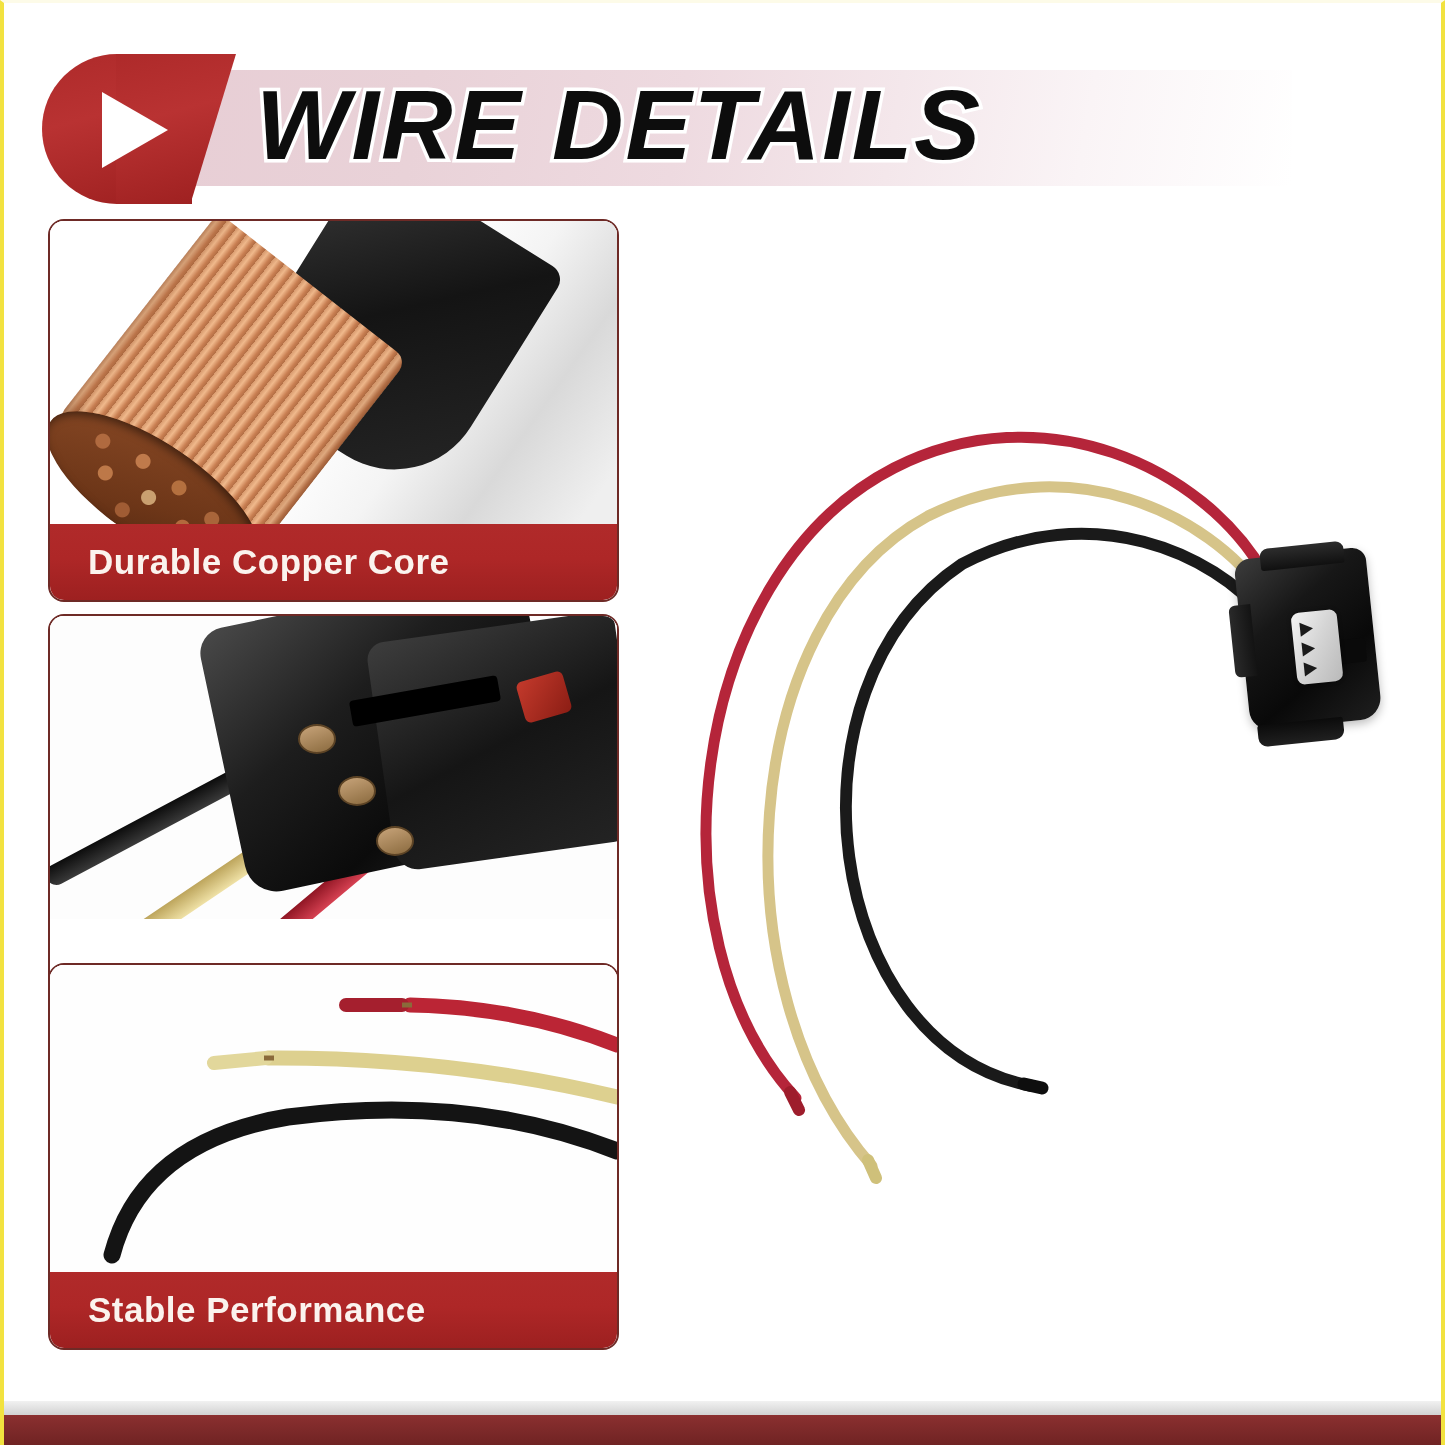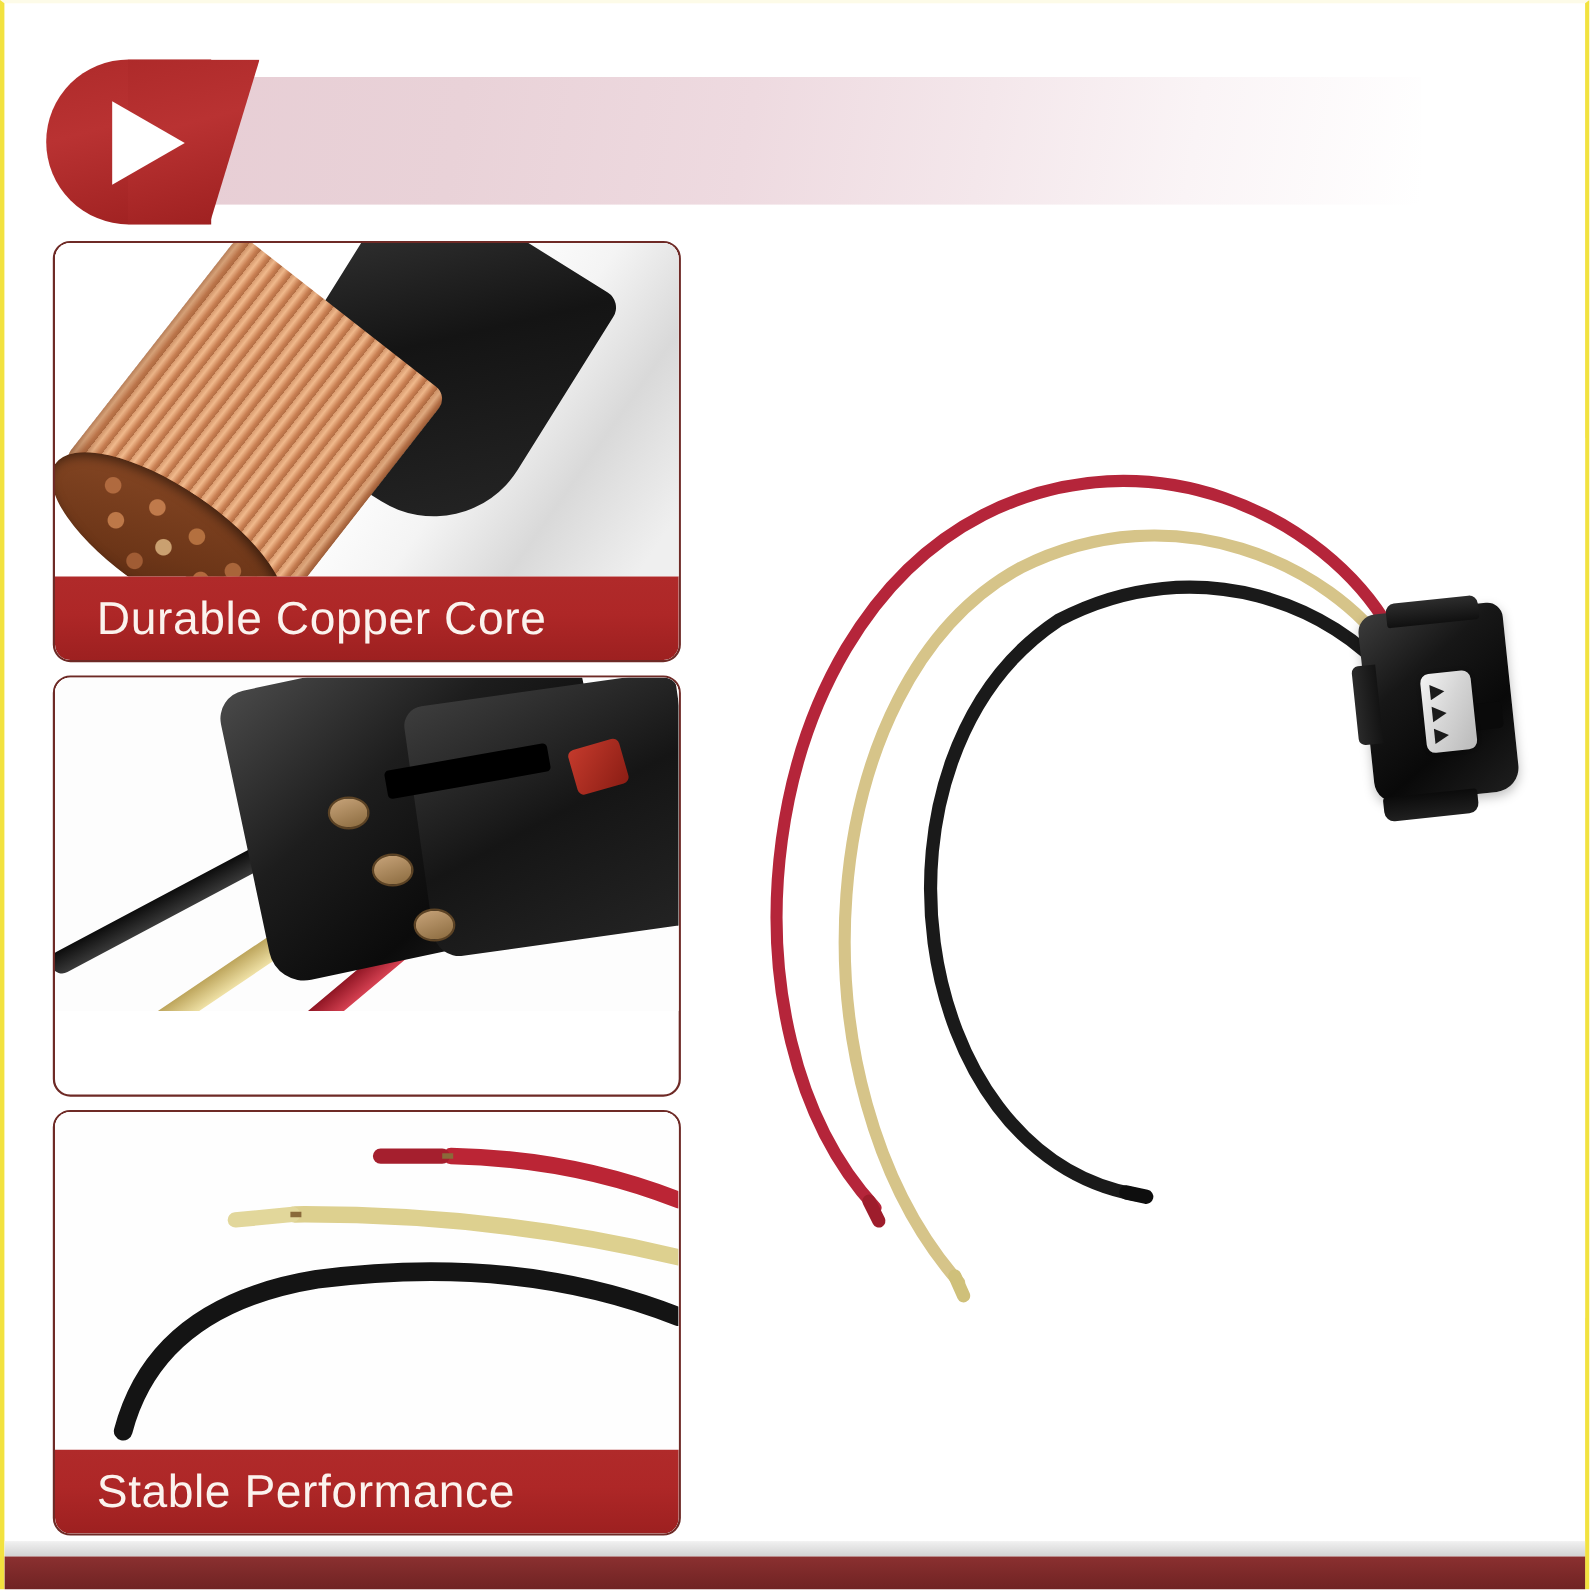--- a/index.html
+++ b/index.html
@@ -81,43 +81,43 @@
     left: 44px;
     width: 571px;
     border: 2px solid #6e2a26;
     border-radius: 16px;
     background: #ffffff;
     box-sizing: border-box;
     overflow: hidden;
   }
   #card-1 { top: 216px;  height: 383px; }
   #card-2 { top: 611px;  height: 383px; }
-  #card-3 { top: 1006px; height: 387px; padding-left: 35px; }
+  #card-3 { top: 960px; height: 387px; padding-left: 35px; }
 
   .card-photo {
     position: absolute;
     left: 0; top: 0; right: 0;
     height: calc(100% - 76px);
     overflow: hidden;
     background: #ffffff;
   }
   .card-caption {
     position: absolute;
     left: 0; right: 0; bottom: 0;
     height: 76px;
     background: linear-gradient(180deg,#b02a2a 0%, #ae2727 45%, #9d2020 100%);
     display: flex;
     align-items: center;
     padding-left: 38px;
     box-sizing: border-box;
     border-radius: 0 0 14px 14px;
   }
   .card-caption span {
-    font-size: 42px;
-    font-weight: normal;
+    font-size: 35px;
+    font-weight: bold;
     color: #fbf3ee;
     letter-spacing: 0.5px;
     white-space: nowrap;
   }
 
   
   .cu-bg {
     position: absolute; left: 0; top: 0; width: 100%; height: 100%;
     background: linear-gradient(125deg,#ffffff 0%,#ffffff 52%,#f4f4f4 66%,#d9d9d9 80%,#efefef 95%);
   }
@@ -295,20 +295,21 @@
 
   <div id="header">
     <div class="hdr-banner"></div>
 
     <div class="hdr-badge-wrap">
       <div class="hdr-badge-round"></div>
       <div class="hdr-badge-tail"></div>
       <div class="hdr-play"></div>
     </div>
 
+    <div class="hdr-title">WIRE DETAILS</div>
   </div>
 
   <div class="card" id="card-1">
     <div class="card-photo">
       <div class="cu-bg"></div>
       <div class="cu-jacket"></div>
       <div class="cu-bundle">
         <div class="cu-strands"></div>
         <div class="cu-face"></div>
       </div>

